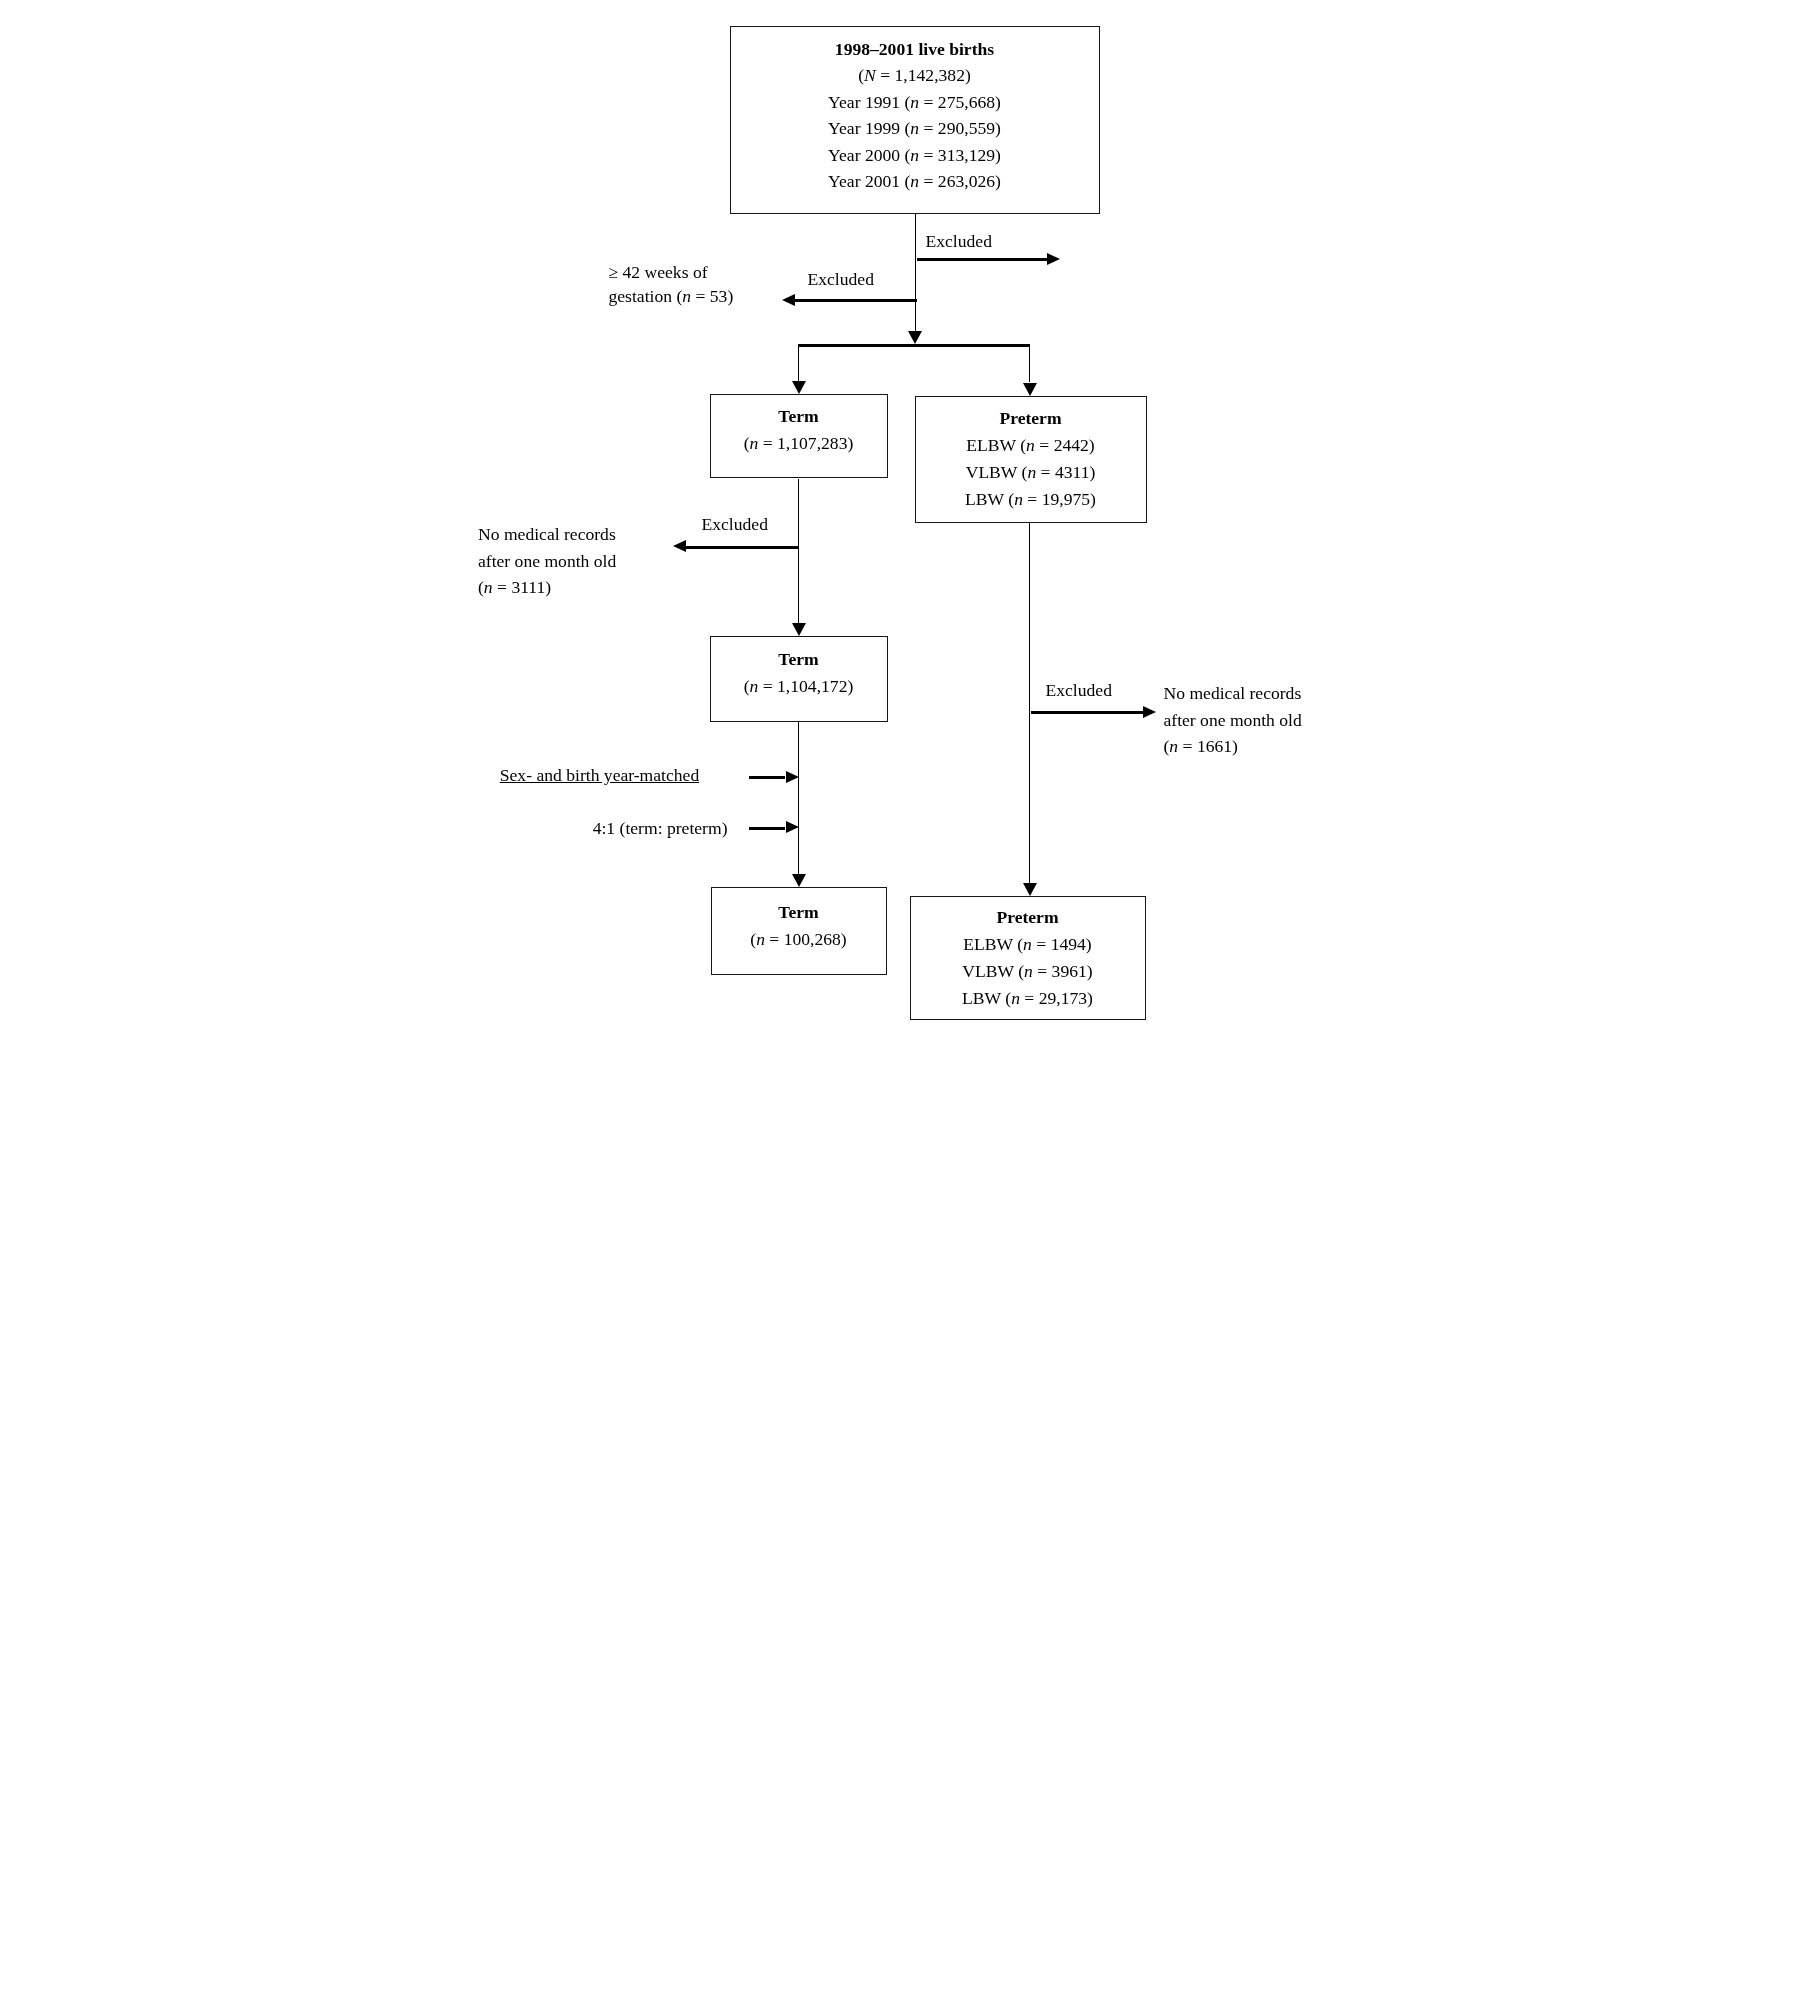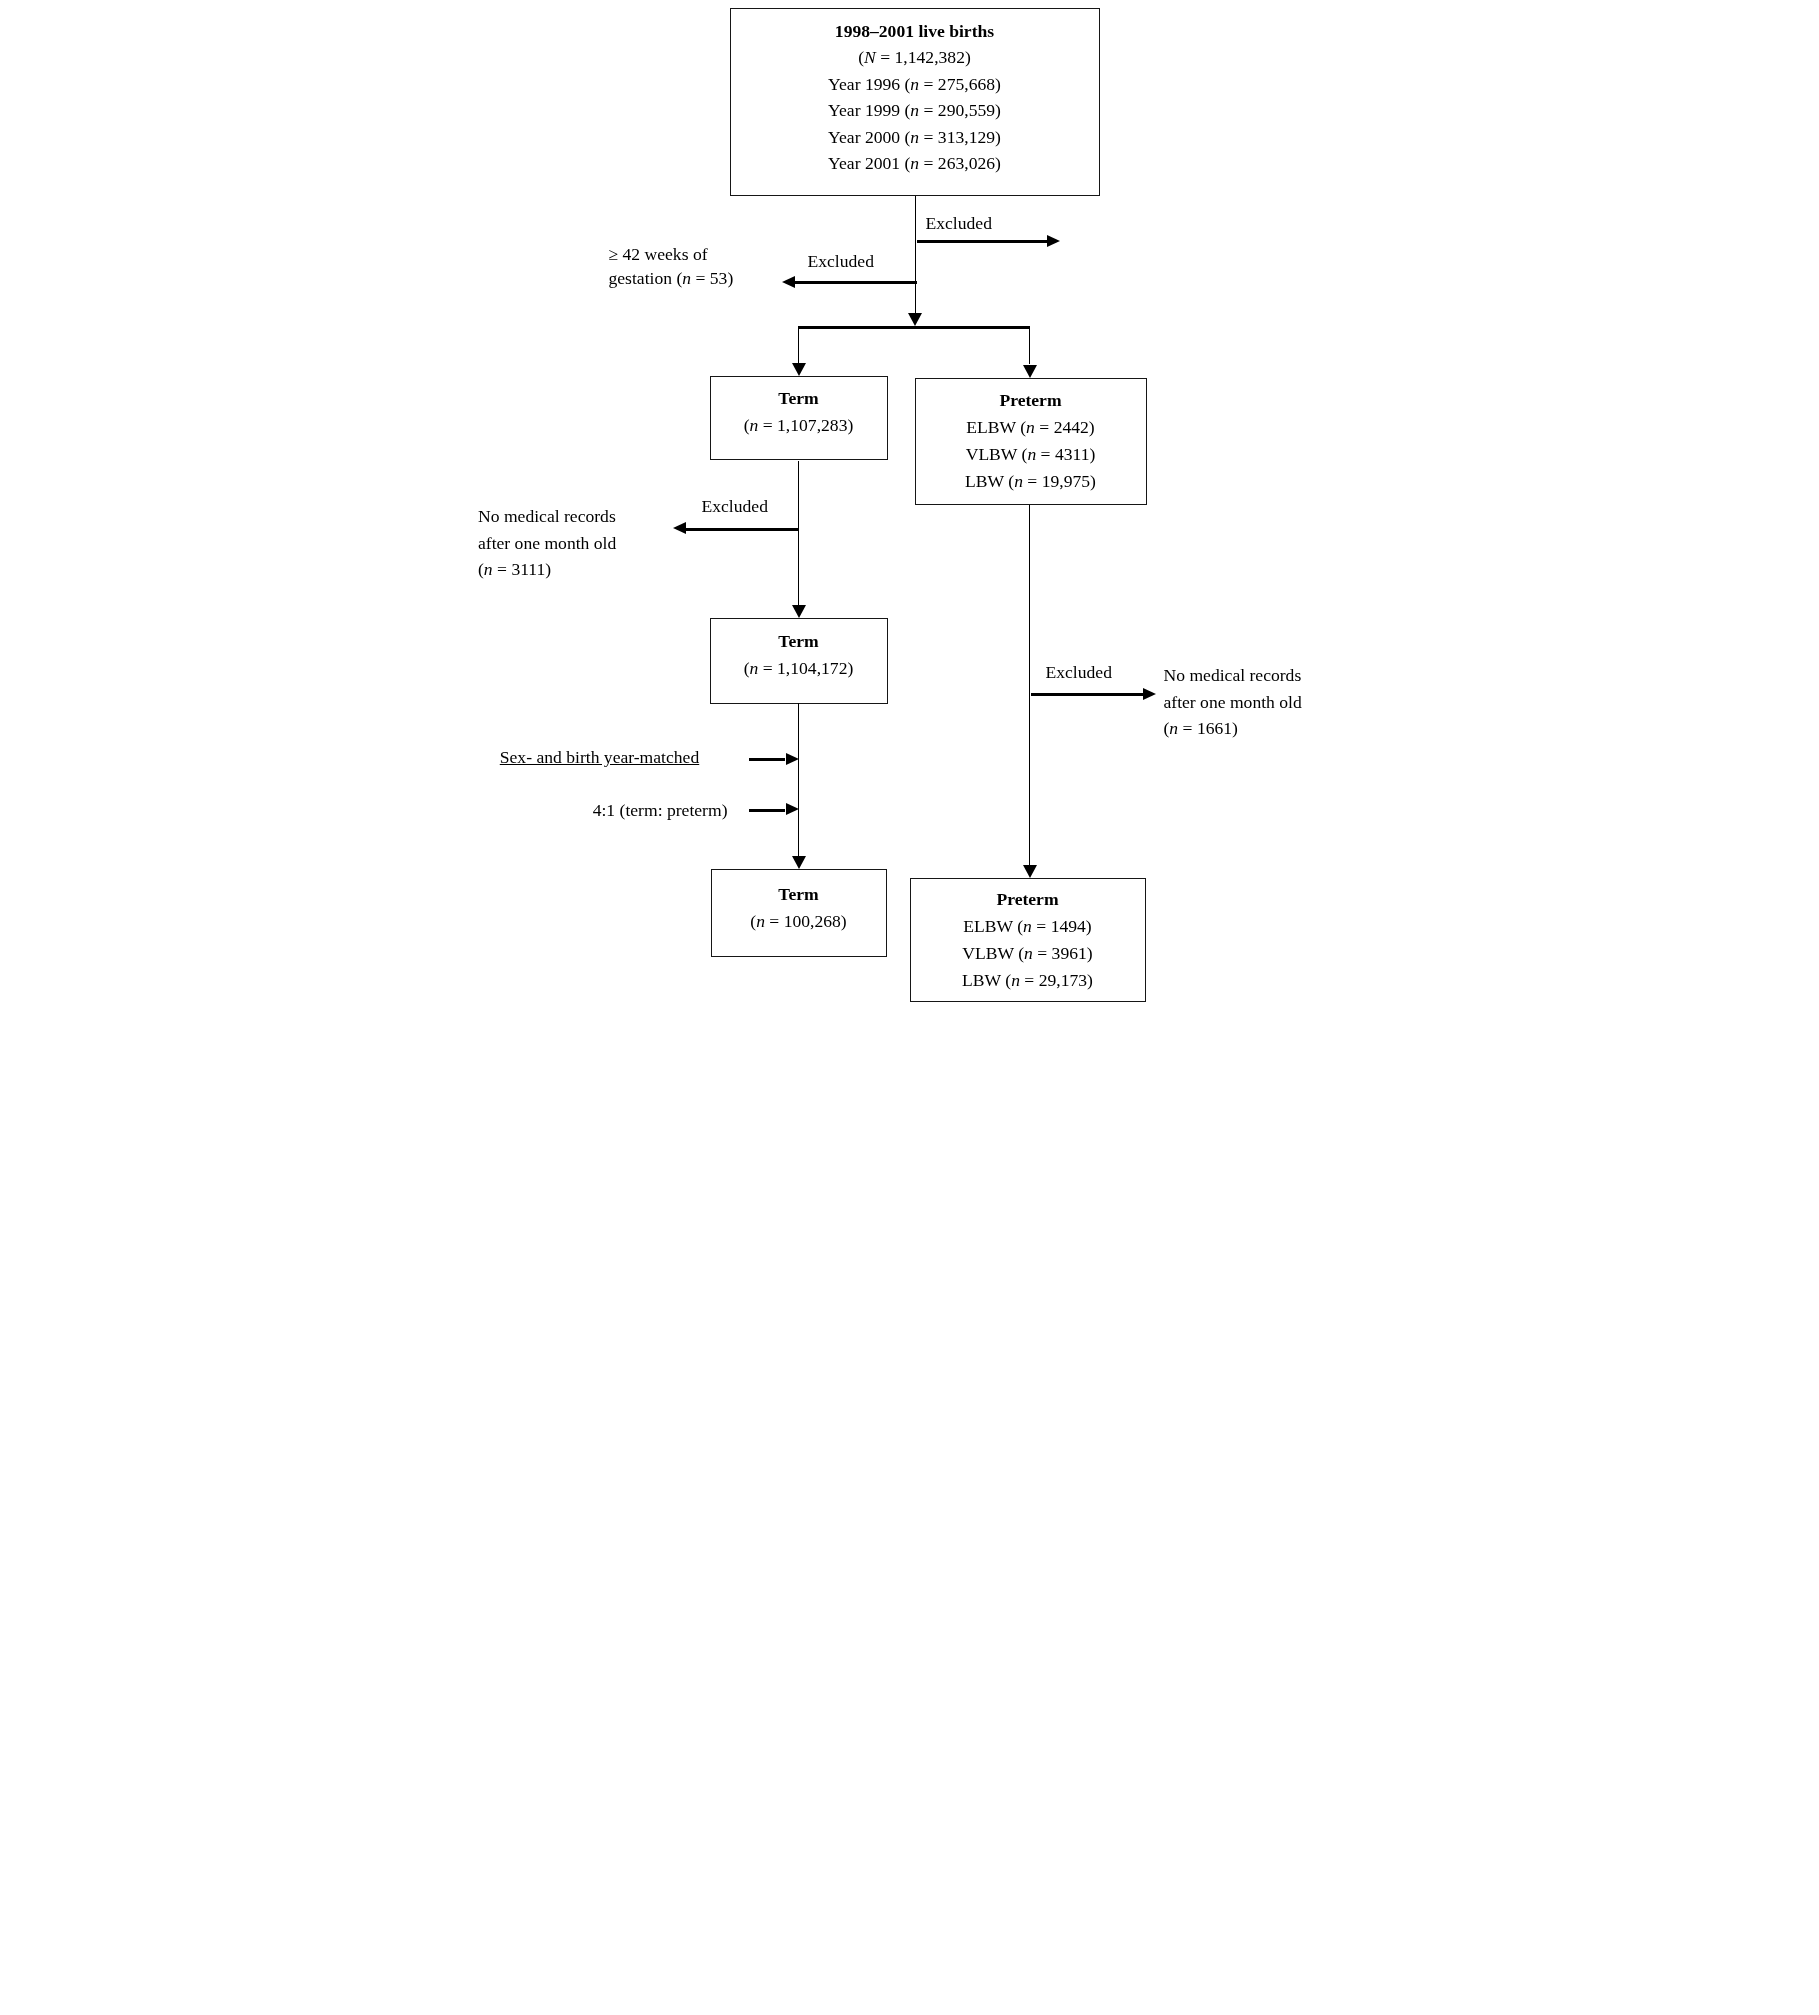--- a/index.html
+++ b/index.html
@@ -1,16 +1,16 @@
 <!DOCTYPE html>
 <html style="font-size:9.4px"><head>
 <meta charset="utf-8">
 <style>
   html,body{margin:0;padding:0;background:#ffffff;}
-  .stage{position:relative;width:910px;height:1008px;margin:0 auto;background:#ffffff;
+  .stage{position:relative;width:910px;height:1008px;margin:18px auto;background:#ffffff;
          font-family:"Liberation Serif", serif;color:#000;font-size:17.6px;}
   .box{position:absolute;box-sizing:border-box;border:1.8px solid #161616;background:#ffffff;
        text-align:center;}
   .bt{font-weight:bold;}
   .vline{position:absolute;width:1.8px;background:#000;}
   .shaft{position:absolute;height:2.9px;background:#000;}
   .bar{position:absolute;height:2.9px;background:#000;}
   .ah{position:absolute;width:0;height:0;}
   .ah.down{border-left:7px solid transparent;border-right:7px solid transparent;border-top:13px solid #000;}
   .ah.left{border-top:6.5px solid transparent;border-bottom:6.5px solid transparent;border-right:13px solid #000;}
@@ -20,21 +20,21 @@
   i{font-style:italic;}
 </style>
 </head>
 <body>
 
 <div class="stage">
 
   <div class="box" style="left:275px;top:7.6px;width:370px;height:188px;padding-top:9.4px;line-height:26.5px;">
     <div class="bt">1998–2001 live births</div>
     <div><span>(</span><i>N</i><span> = 1,142,382)</span></div>
-    <div><span>Year 1996 (</span><i>n</i><span> = 275,668)</span></div>
+    <div><span>Year 1991 (</span><i>n</i><span> = 275,668)</span></div>
     <div><span>Year 1999 (</span><i>n</i><span> = 290,559)</span></div>
     <div><span>Year 2000 (</span><i>n</i><span> = 313,129)</span></div>
     <div><span>Year 2001 (</span><i>n</i><span> = 263,026)</span></div>
   </div>
 
   <div class="vline" style="left:460px;top:196px;height:119px;"></div>
   <div class="ah down" style="left:453px;top:313px;"></div>
 
   <div class="txt" style="left:471px;top:213px;">Excluded</div>
   <div class="shaft" style="left:462px;top:240px;width:130px;"></div>

